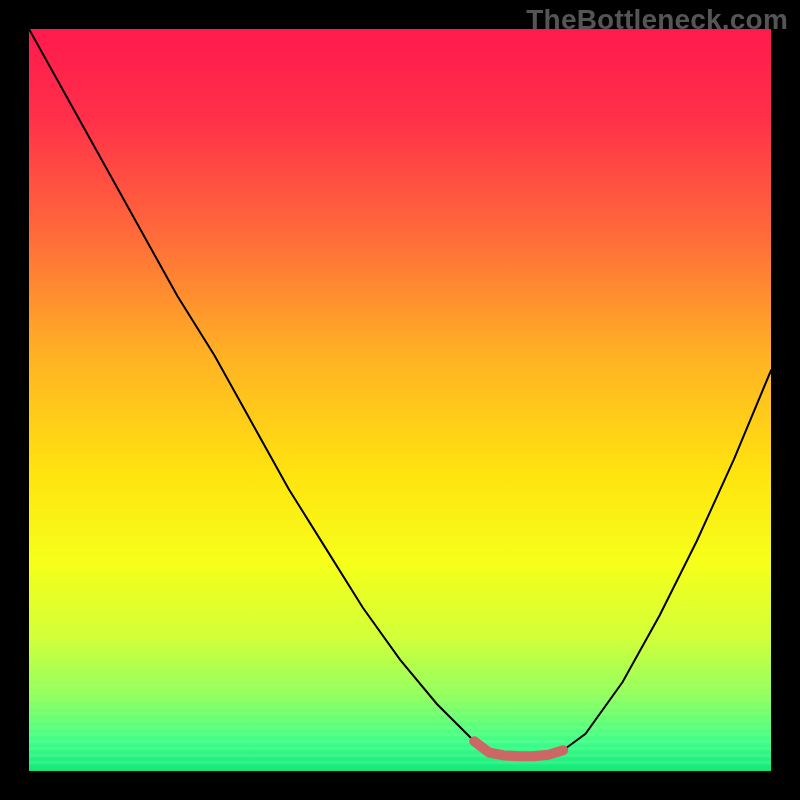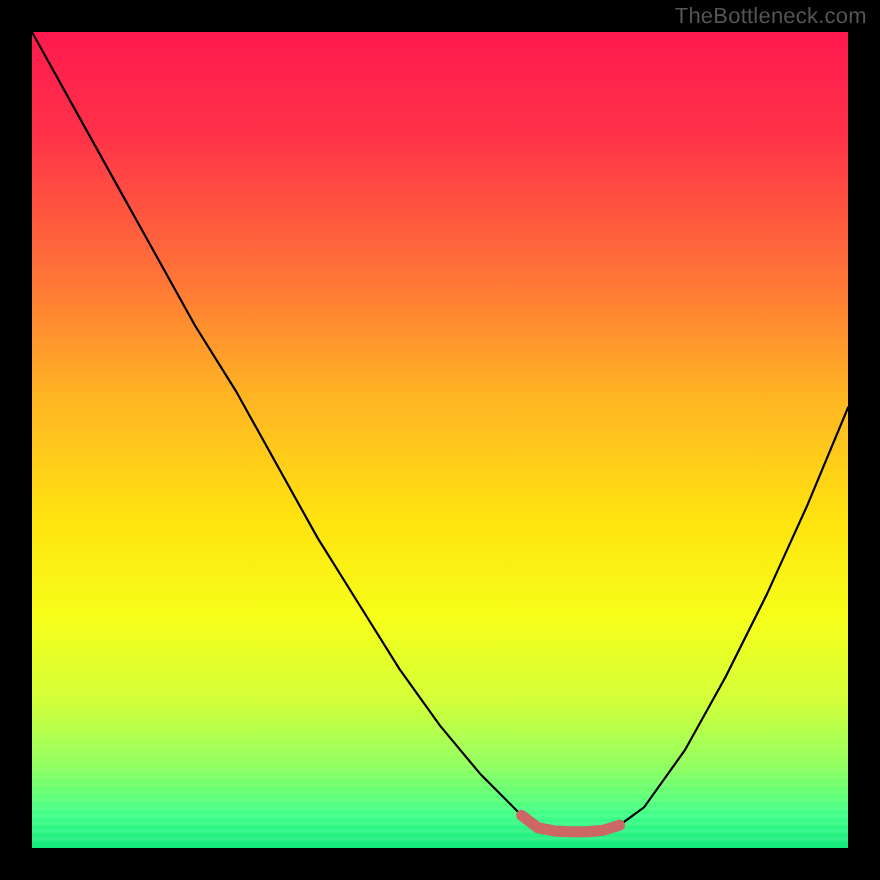--- a/index.html
+++ b/index.html
@@ -8,22 +8,22 @@
     position: relative;
     width: 800px;
     height: 800px;
     background: #000;
   }
   .watermark {
     position: absolute;
     top: 4px;
     right: 12px;
     color: #555;
-    font-size: 20px;
-    font-weight: 400;
+    font-size: 28px;
+    font-weight: 700;
     letter-spacing: 0.2px;
     z-index: 5;
   }
   .plot {
     position: absolute;
     left: 29px;
     top: 29px;
     width: 742px;
     height: 742px;
   }

